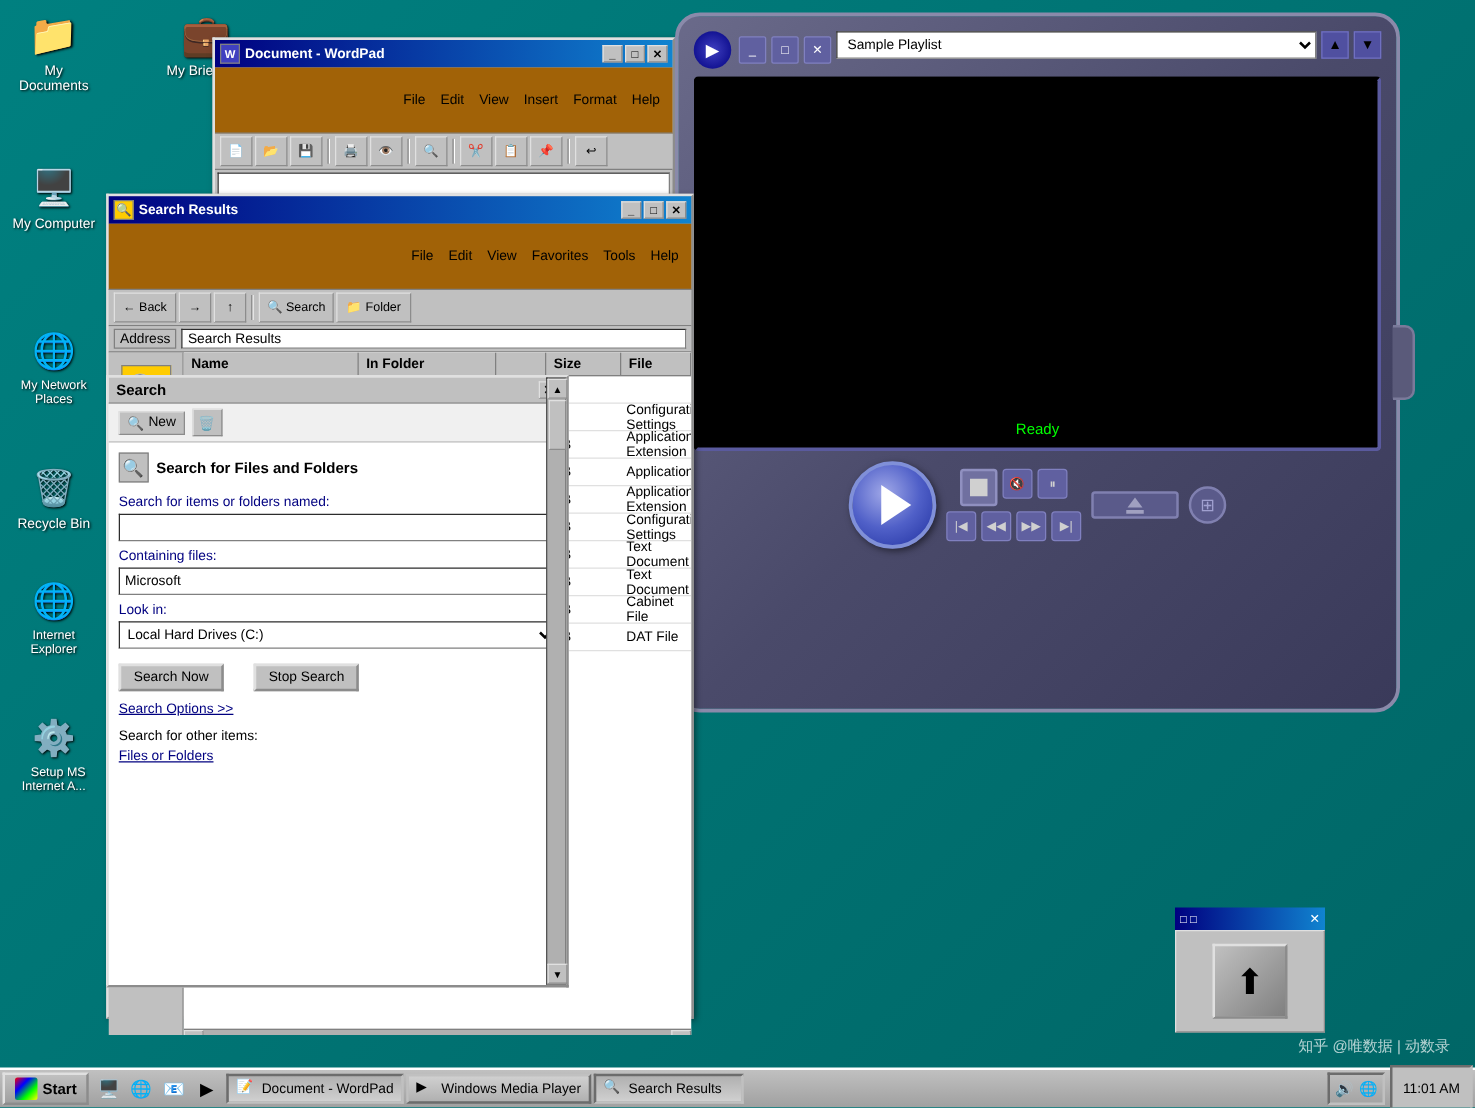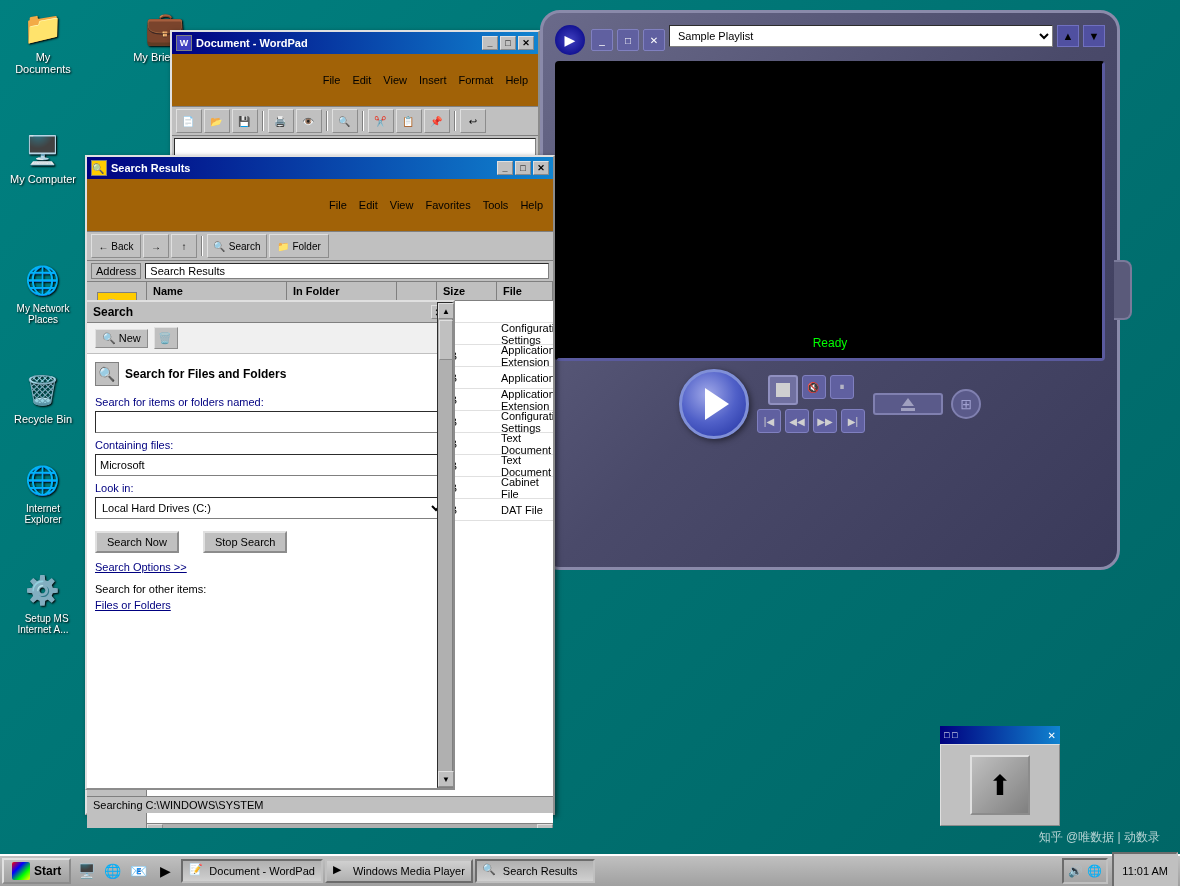--- a/index.html
+++ b/index.html
@@ -886,23 +886,20 @@
         </div>
 
         <div class="h-scrollbar">
           <div class="h-scroll-btn">◀</div>
           <div class="h-scroll-track"></div>
           <div class="h-scroll-btn">▶</div>
         </div>
       </div>
     </div>
 
-    <div style="background:#c0c0c0;border-top:1px solid #808080;padding:2px 6px;font-size:11px;position:absolute;bottom:0;left:0;right:0;">
-      <span>Searching C:\WINDOWS\SYSTEM</span>
-    </div>
   </div>
 
   <div class="search-panel">
     <div class="search-panel-titlebar">
       <span>Search</span>
       <div class="search-panel-close">✕</div>
     </div>
     <div class="search-panel-toolbar">
       <div class="search-new-btn">
         <span>🔍</span>

